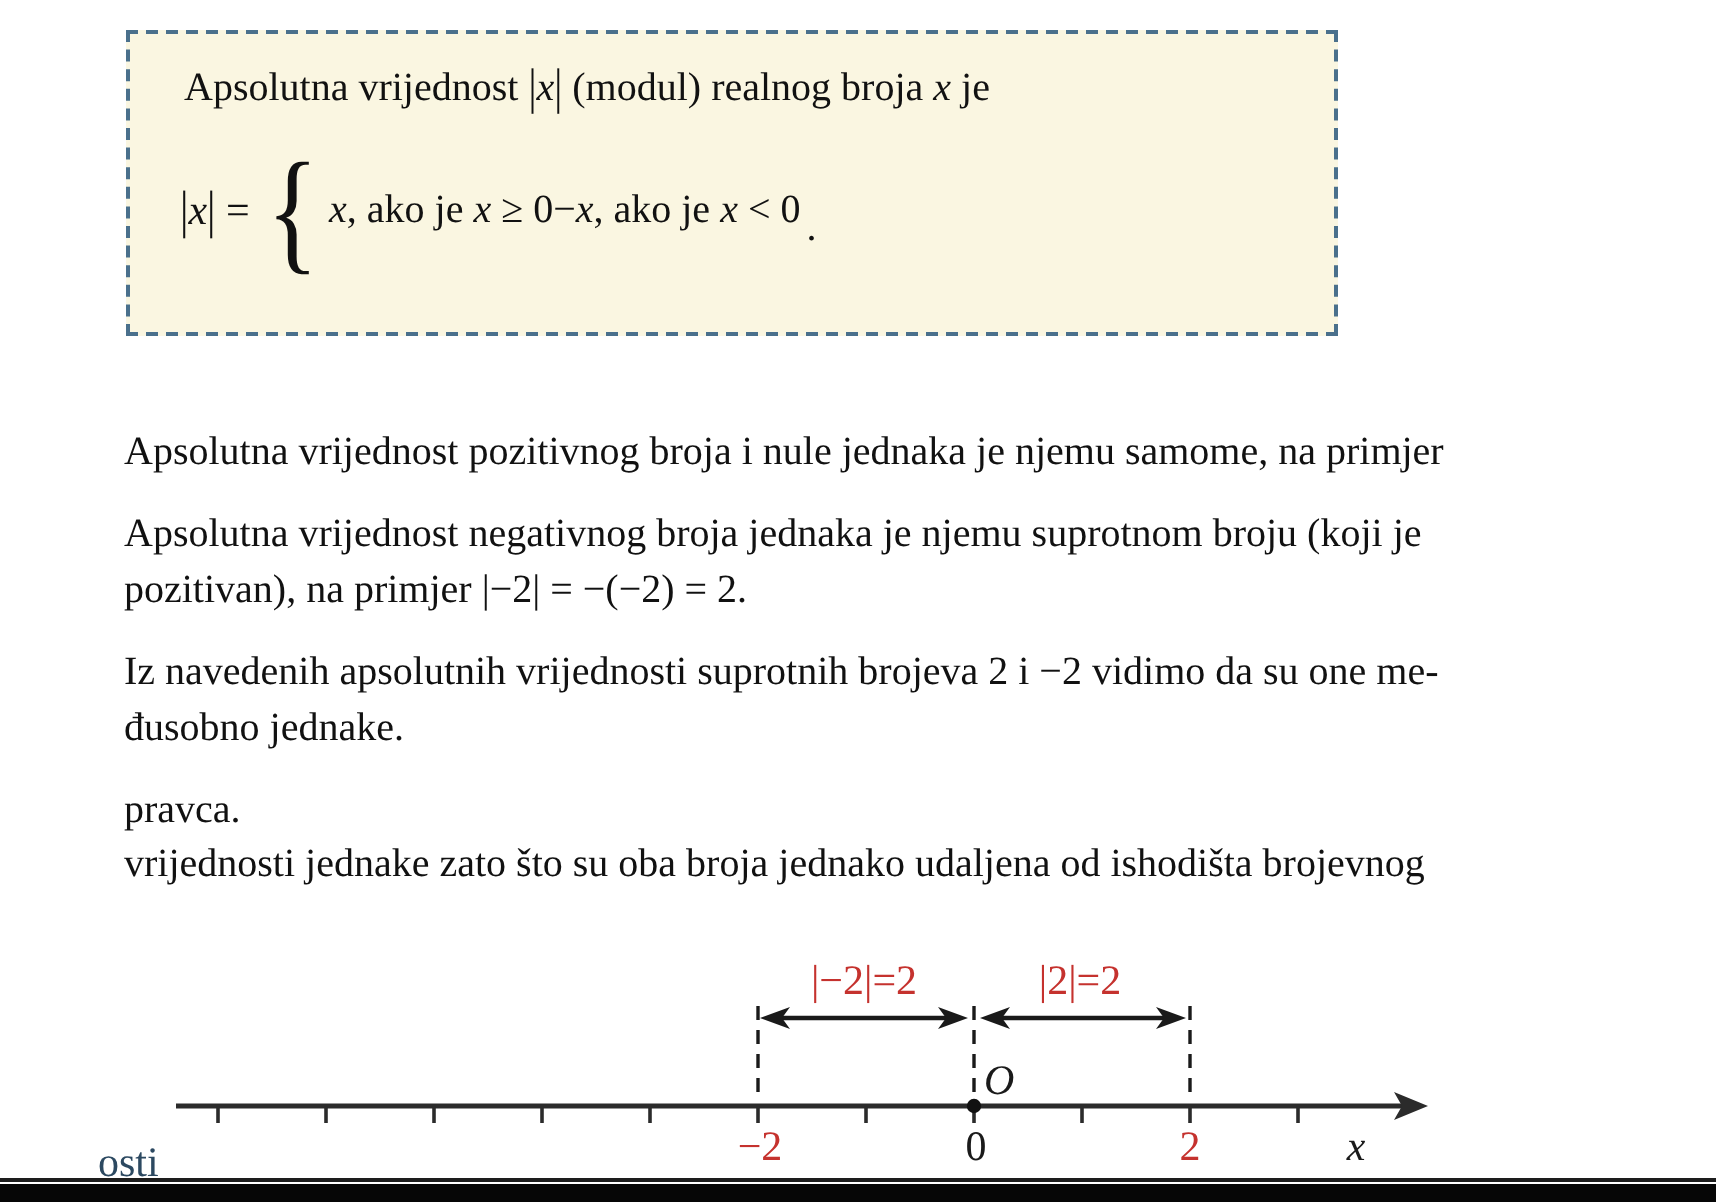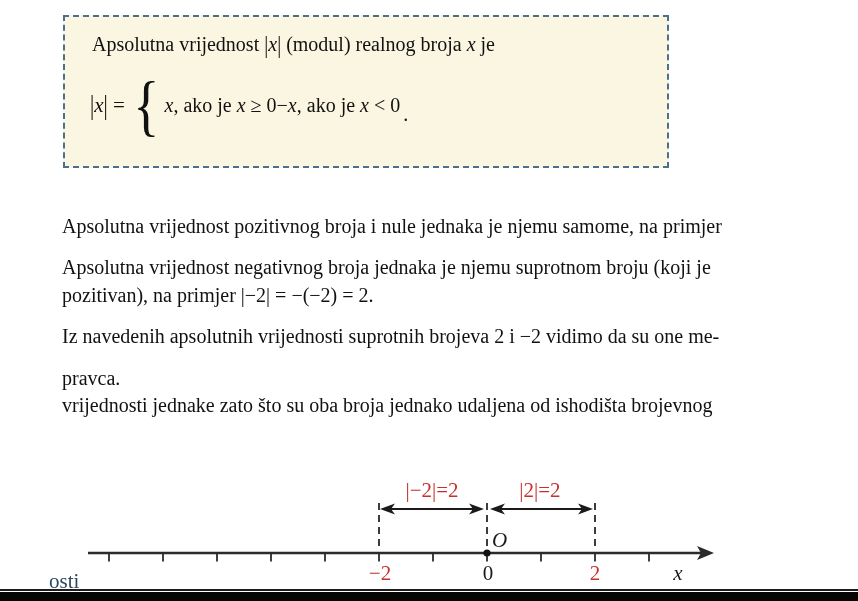--- a/index.html
+++ b/index.html
@@ -121,20 +121,21 @@
   <div class="paras">
     <p class="para">
       <span class="pline">Apsolutna vrijednost pozitivnog broja i nule jednaka je njemu samome, na primjer</span>
     </p>
     <p class="para">
       <span class="pline">Apsolutna vrijednost negativnog broja jednaka je njemu suprotnom broju (koji je</span>
       <span class="pline">pozitivan), na primjer |−2| = −(−2) = 2.</span>
     </p>
     <p class="para">
       <span class="pline">Iz navedenih apsolutnih vrijednosti suprotnih brojeva 2 i −2 vidimo da su one me-</span>
+      <span class="pline">đusobno jednake.</span>
     </p>
     <p class="para">
       <span class="pline">pravca.</span>
       <span class="pline">vrijednosti jednake zato što su oba broja jednako udaljena od ishodišta brojevnog</span>
     </p>
   </div>
 
   <svg class="numberline-svg" viewBox="0 468 858 122" aria-hidden="true">
 
     <line x1="88" y1="553" x2="702" y2="553" stroke="#2b2b2b" stroke-width="2.6"></line>

